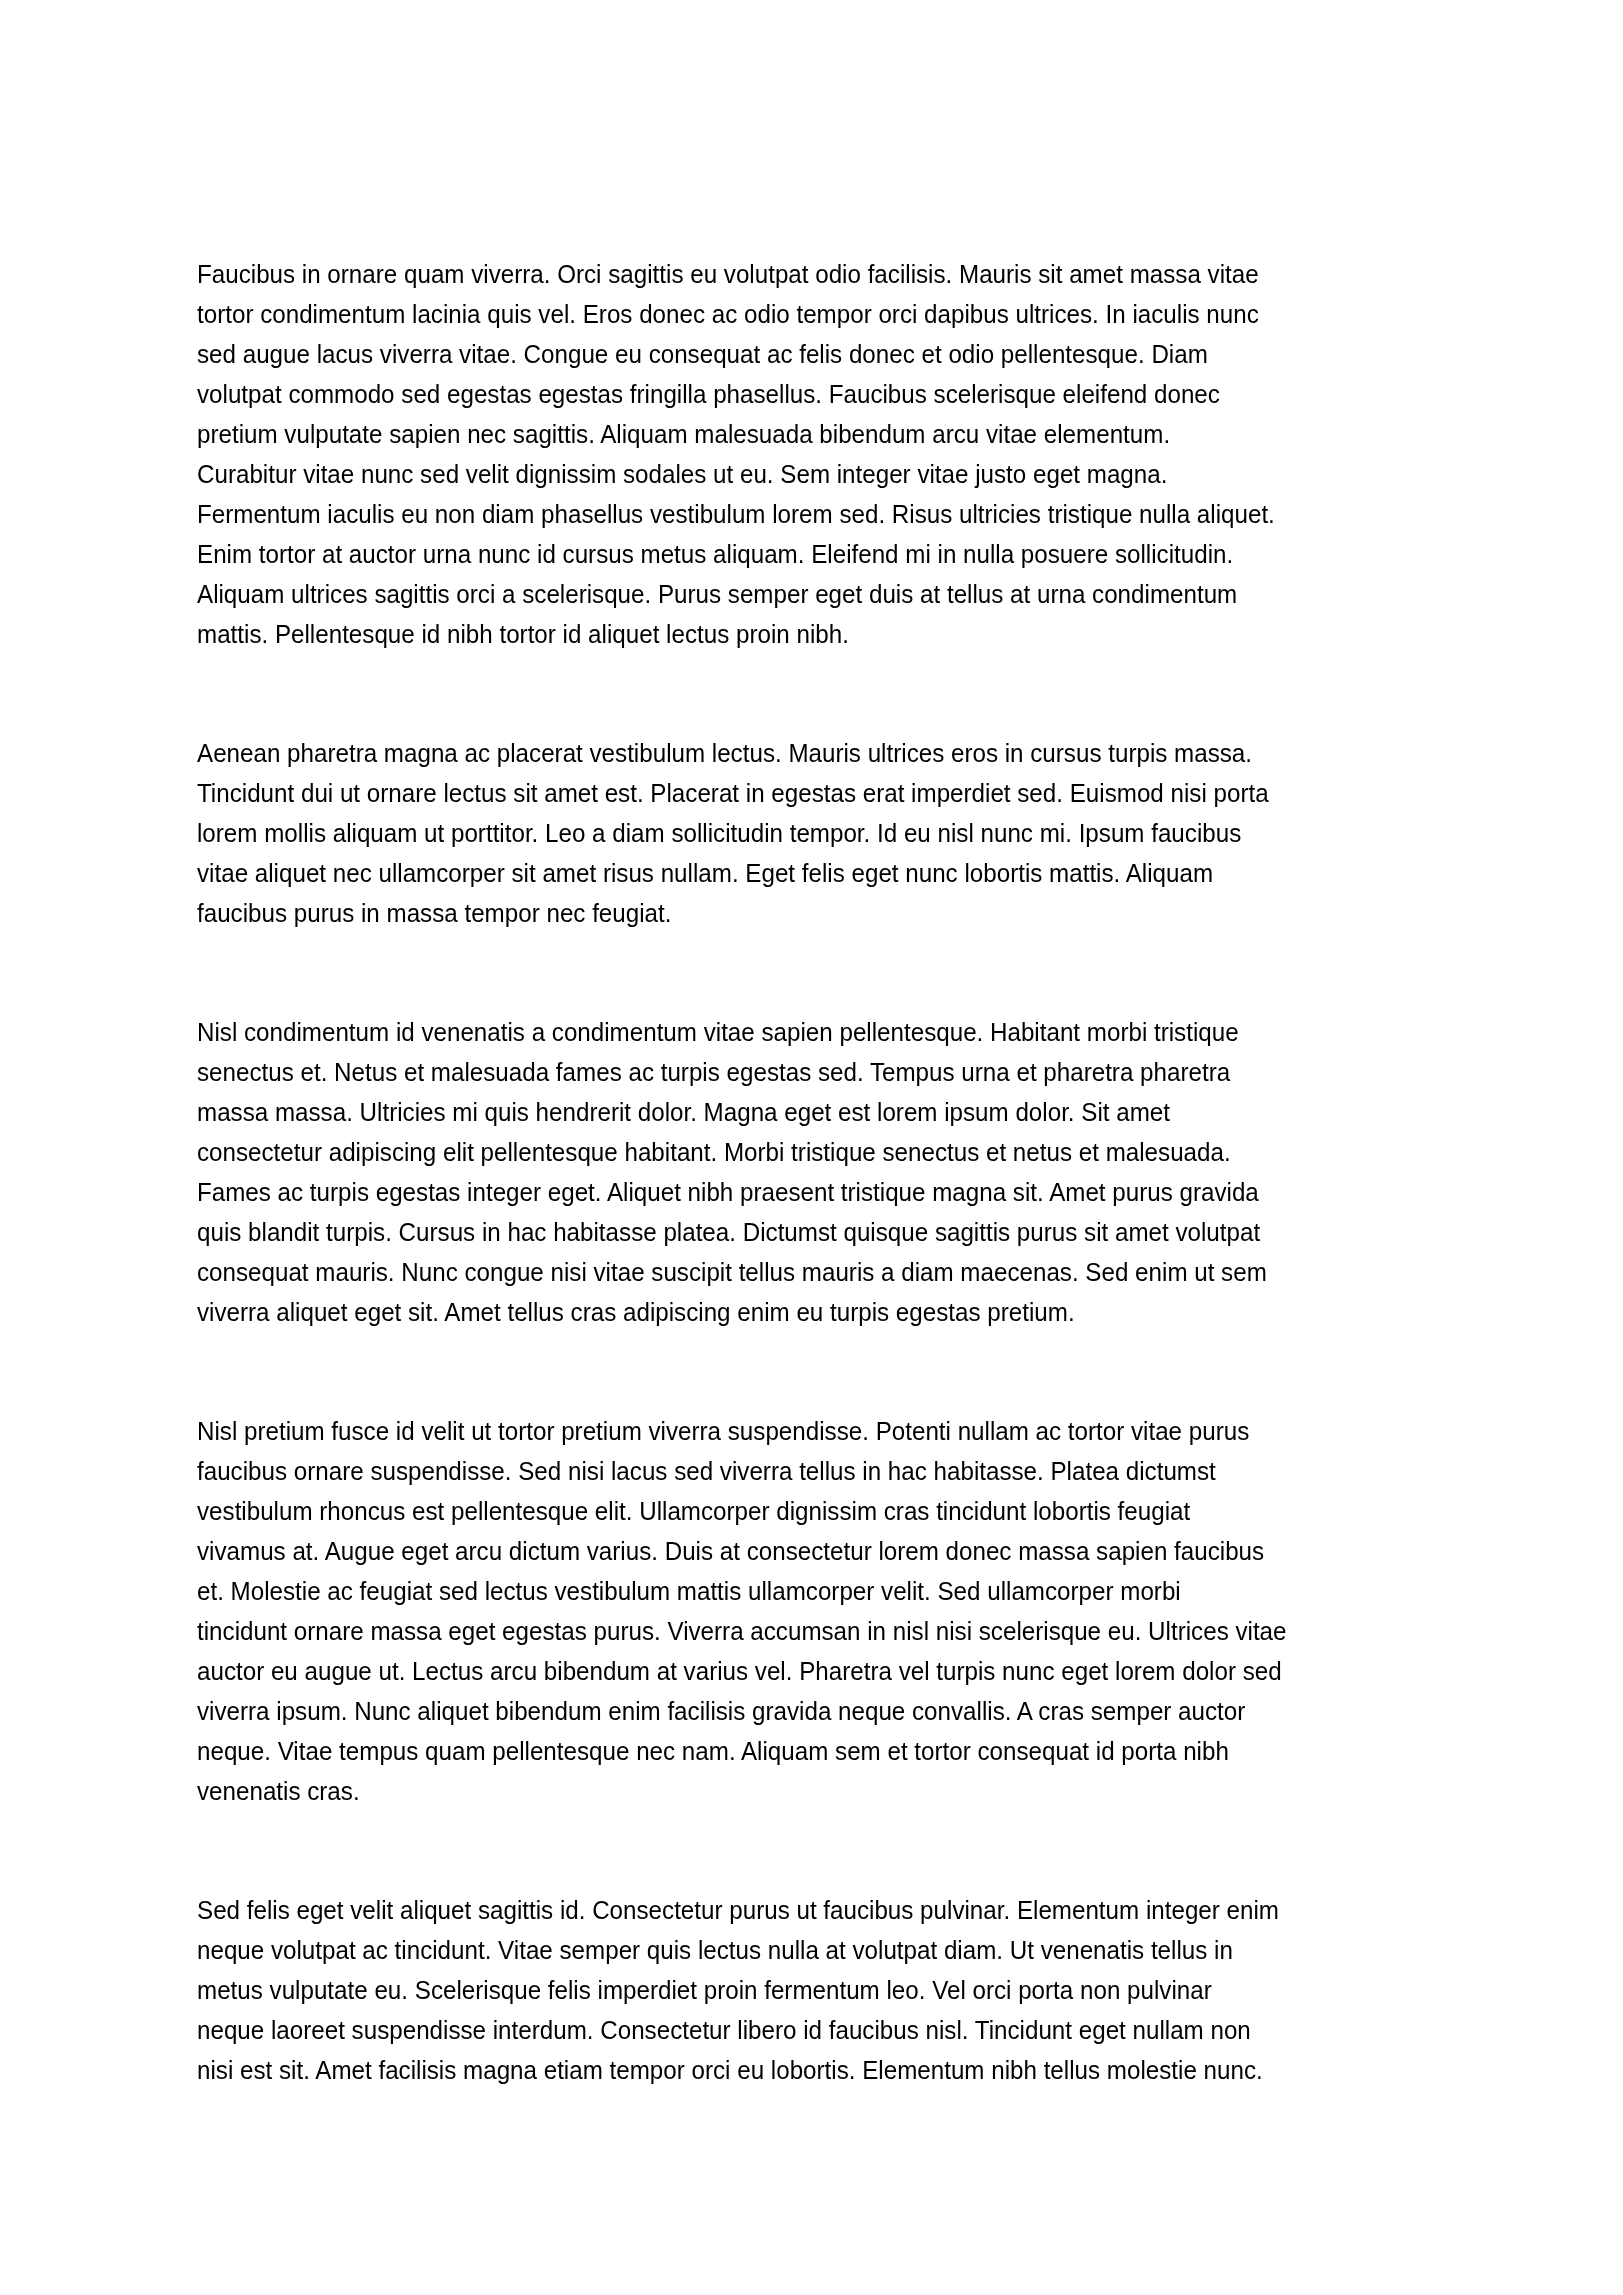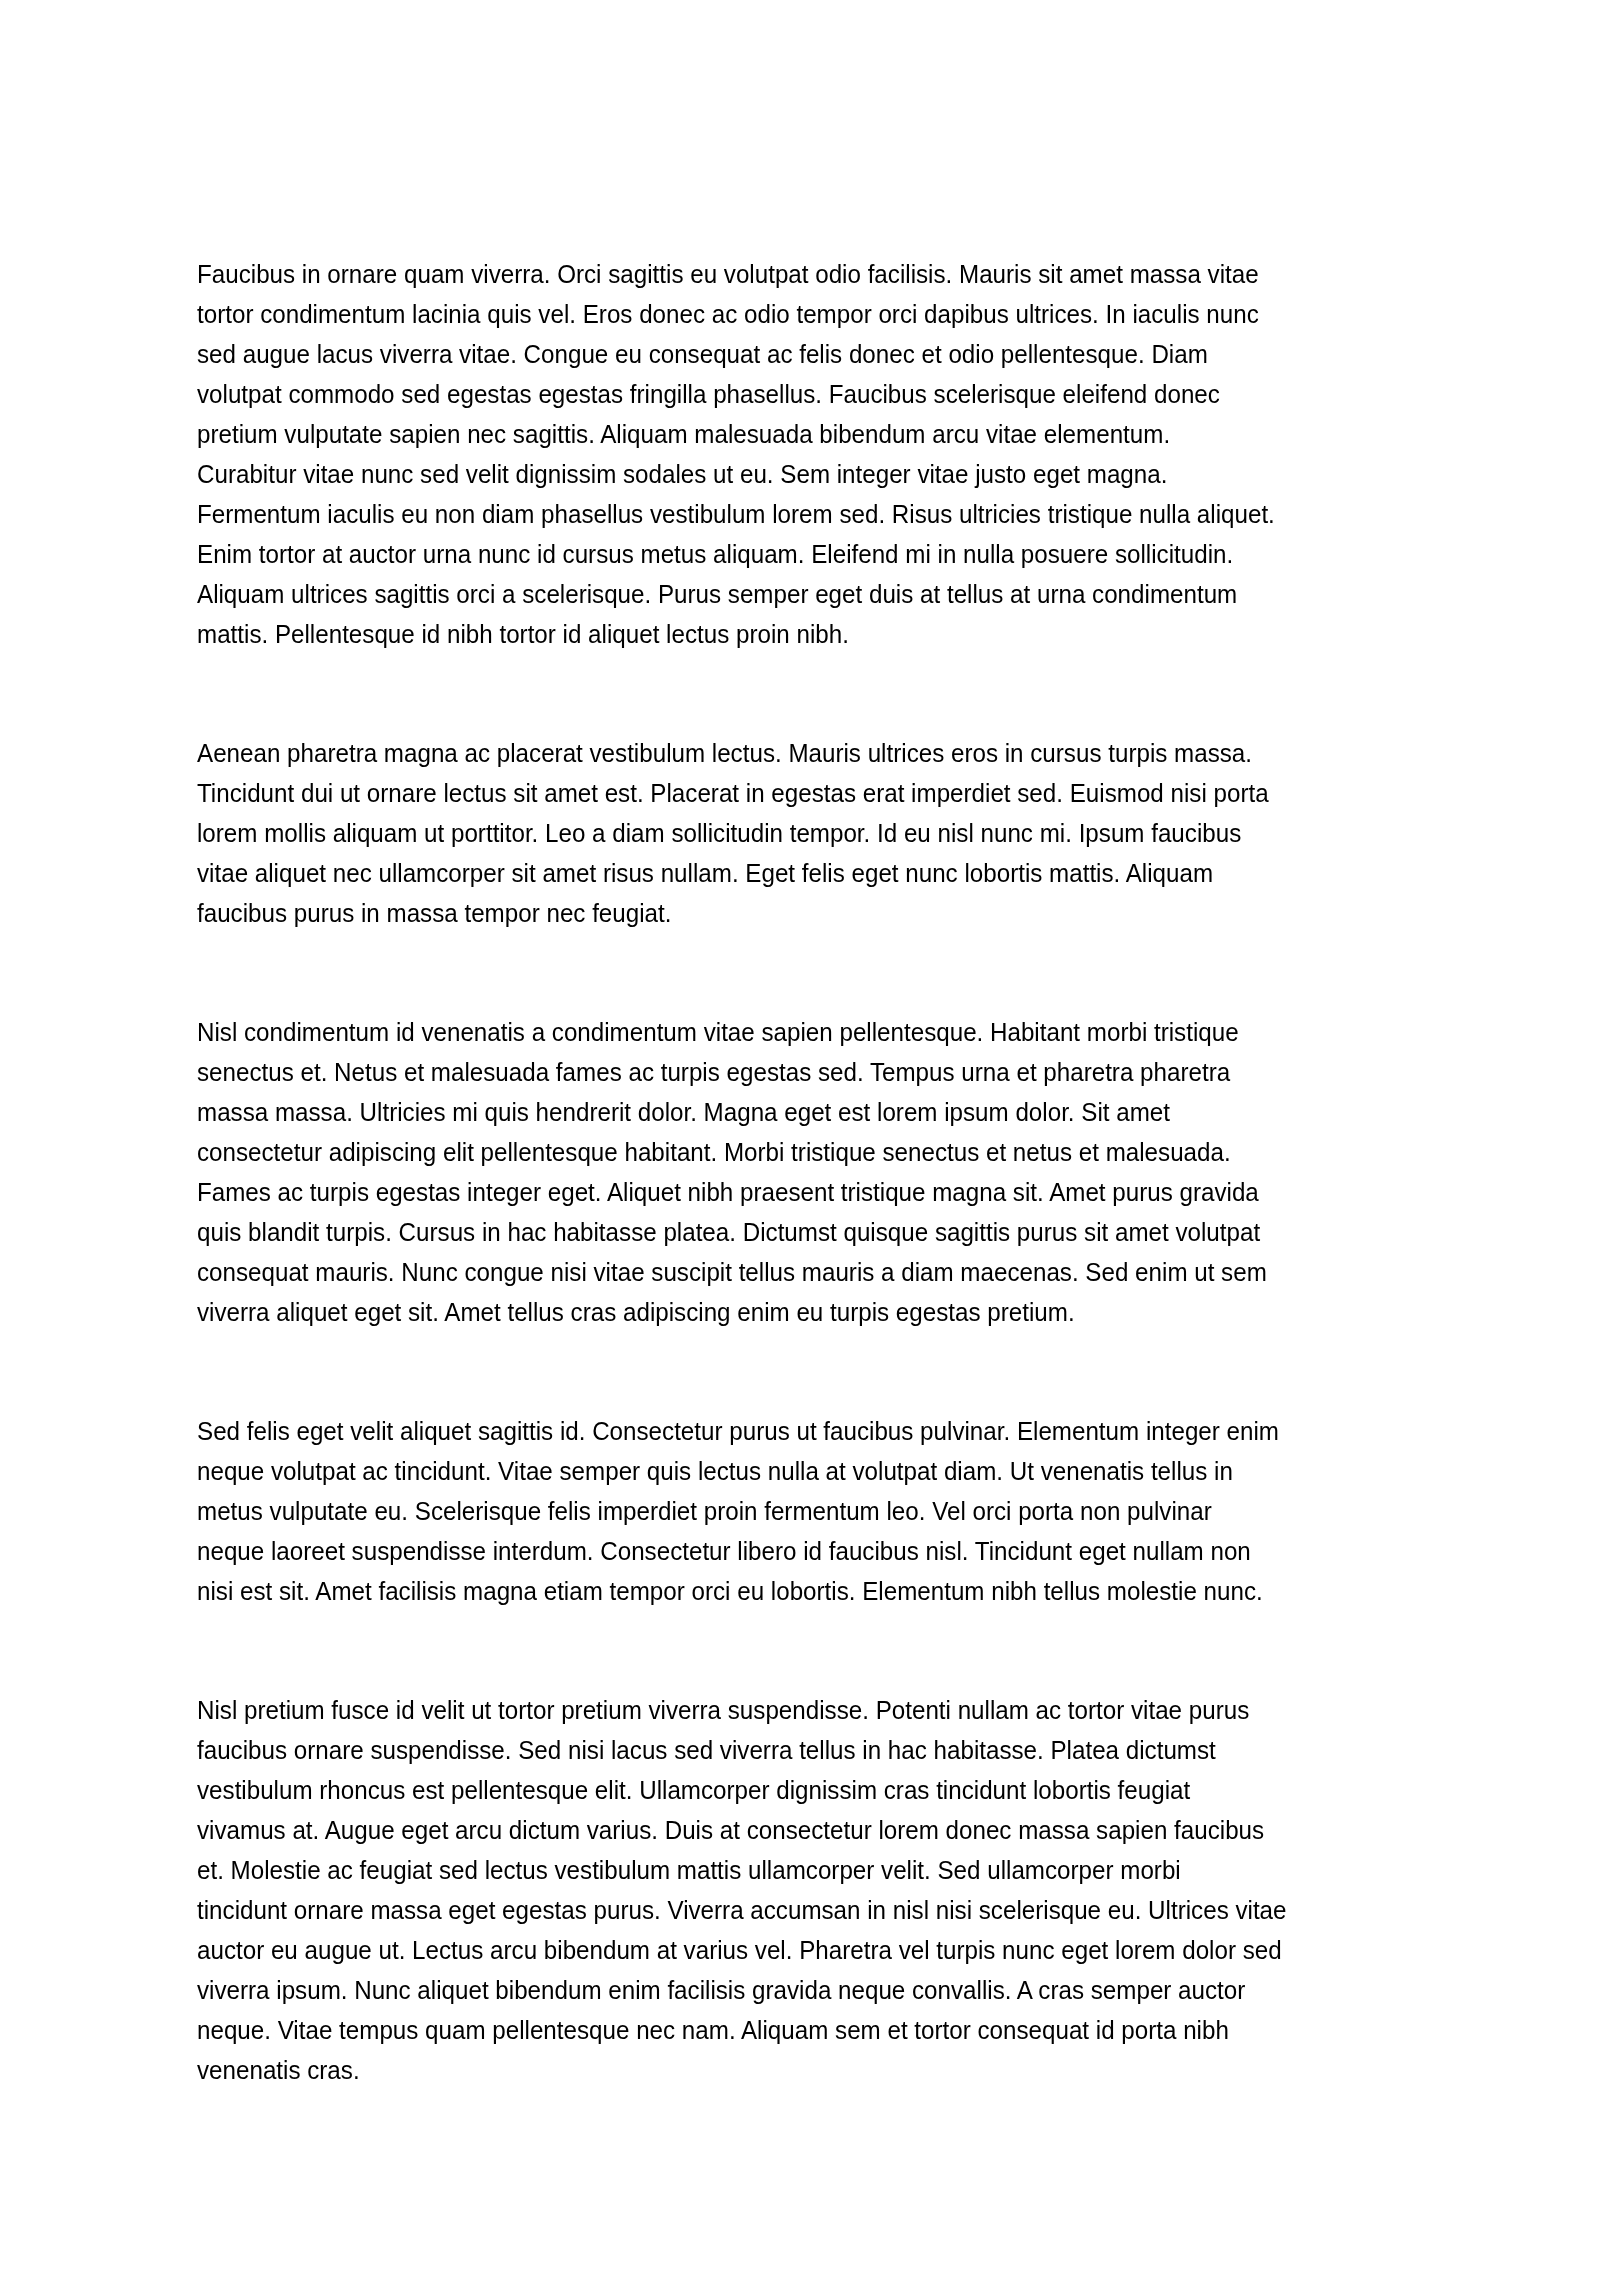--- a/index.html
+++ b/index.html
@@ -73,35 +73,35 @@
       <span class="line">senectus et. Netus et malesuada fames ac turpis egestas sed. Tempus urna et pharetra pharetra</span>
       <span class="line">massa massa. Ultricies mi quis hendrerit dolor. Magna eget est lorem ipsum dolor. Sit amet</span>
       <span class="line">consectetur adipiscing elit pellentesque habitant. Morbi tristique senectus et netus et malesuada.</span>
       <span class="line">Fames ac turpis egestas integer eget. Aliquet nibh praesent tristique magna sit. Amet purus gravida</span>
       <span class="line">quis blandit turpis. Cursus in hac habitasse platea. Dictumst quisque sagittis purus sit amet volutpat</span>
       <span class="line">consequat mauris. Nunc congue nisi vitae suscipit tellus mauris a diam maecenas. Sed enim ut sem</span>
       <span class="line">viverra aliquet eget sit. Amet tellus cras adipiscing enim eu turpis egestas pretium.</span>
     </p>
 
     <p class="paragraph">
-      <span class="line">Sed felis eget velit aliquet sagittis id. Consectetur purus ut faucibus pulvinar. Elementum integer enim</span>
-      <span class="line">neque volutpat ac tincidunt. Vitae semper quis lectus nulla at volutpat diam. Ut venenatis tellus in</span>
-      <span class="line">metus vulputate eu. Scelerisque felis imperdiet proin fermentum leo. Vel orci porta non pulvinar</span>
-      <span class="line">neque laoreet suspendisse interdum. Consectetur libero id faucibus nisl. Tincidunt eget nullam non</span>
-      <span class="line">nisi est sit. Amet facilisis magna etiam tempor orci eu lobortis. Elementum nibh tellus molestie nunc.</span>
-    </p>
-
-    <p class="paragraph">
       <span class="line">Nisl pretium fusce id velit ut tortor pretium viverra suspendisse. Potenti nullam ac tortor vitae purus</span>
       <span class="line">faucibus ornare suspendisse. Sed nisi lacus sed viverra tellus in hac habitasse. Platea dictumst</span>
       <span class="line">vestibulum rhoncus est pellentesque elit. Ullamcorper dignissim cras tincidunt lobortis feugiat</span>
       <span class="line">vivamus at. Augue eget arcu dictum varius. Duis at consectetur lorem donec massa sapien faucibus</span>
       <span class="line">et. Molestie ac feugiat sed lectus vestibulum mattis ullamcorper velit. Sed ullamcorper morbi</span>
       <span class="line">tincidunt ornare massa eget egestas purus. Viverra accumsan in nisl nisi scelerisque eu. Ultrices vitae</span>
       <span class="line">auctor eu augue ut. Lectus arcu bibendum at varius vel. Pharetra vel turpis nunc eget lorem dolor sed</span>
       <span class="line">viverra ipsum. Nunc aliquet bibendum enim facilisis gravida neque convallis. A cras semper auctor</span>
       <span class="line">neque. Vitae tempus quam pellentesque nec nam. Aliquam sem et tortor consequat id porta nibh</span>
       <span class="line">venenatis cras.</span>
     </p>
 
+    <p class="paragraph">
+      <span class="line">Sed felis eget velit aliquet sagittis id. Consectetur purus ut faucibus pulvinar. Elementum integer enim</span>
+      <span class="line">neque volutpat ac tincidunt. Vitae semper quis lectus nulla at volutpat diam. Ut venenatis tellus in</span>
+      <span class="line">metus vulputate eu. Scelerisque felis imperdiet proin fermentum leo. Vel orci porta non pulvinar</span>
+      <span class="line">neque laoreet suspendisse interdum. Consectetur libero id faucibus nisl. Tincidunt eget nullam non</span>
+      <span class="line">nisi est sit. Amet facilisis magna etiam tempor orci eu lobortis. Elementum nibh tellus molestie nunc.</span>
+    </p>
+
   </div>
 </div>
 
 
 </body></html>

